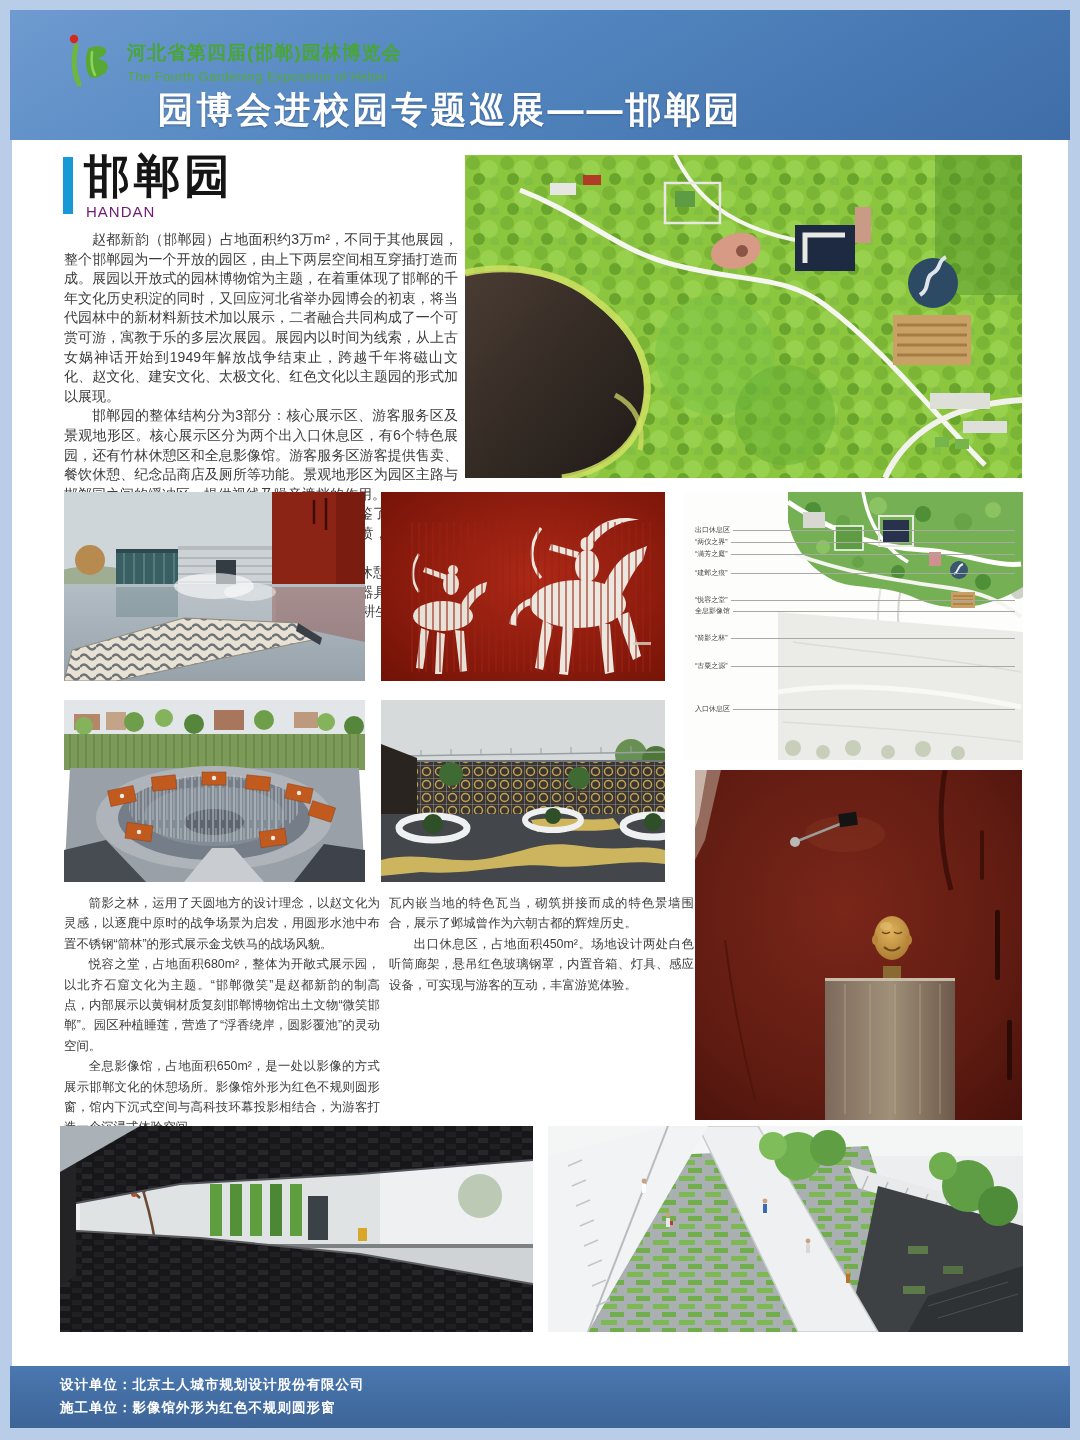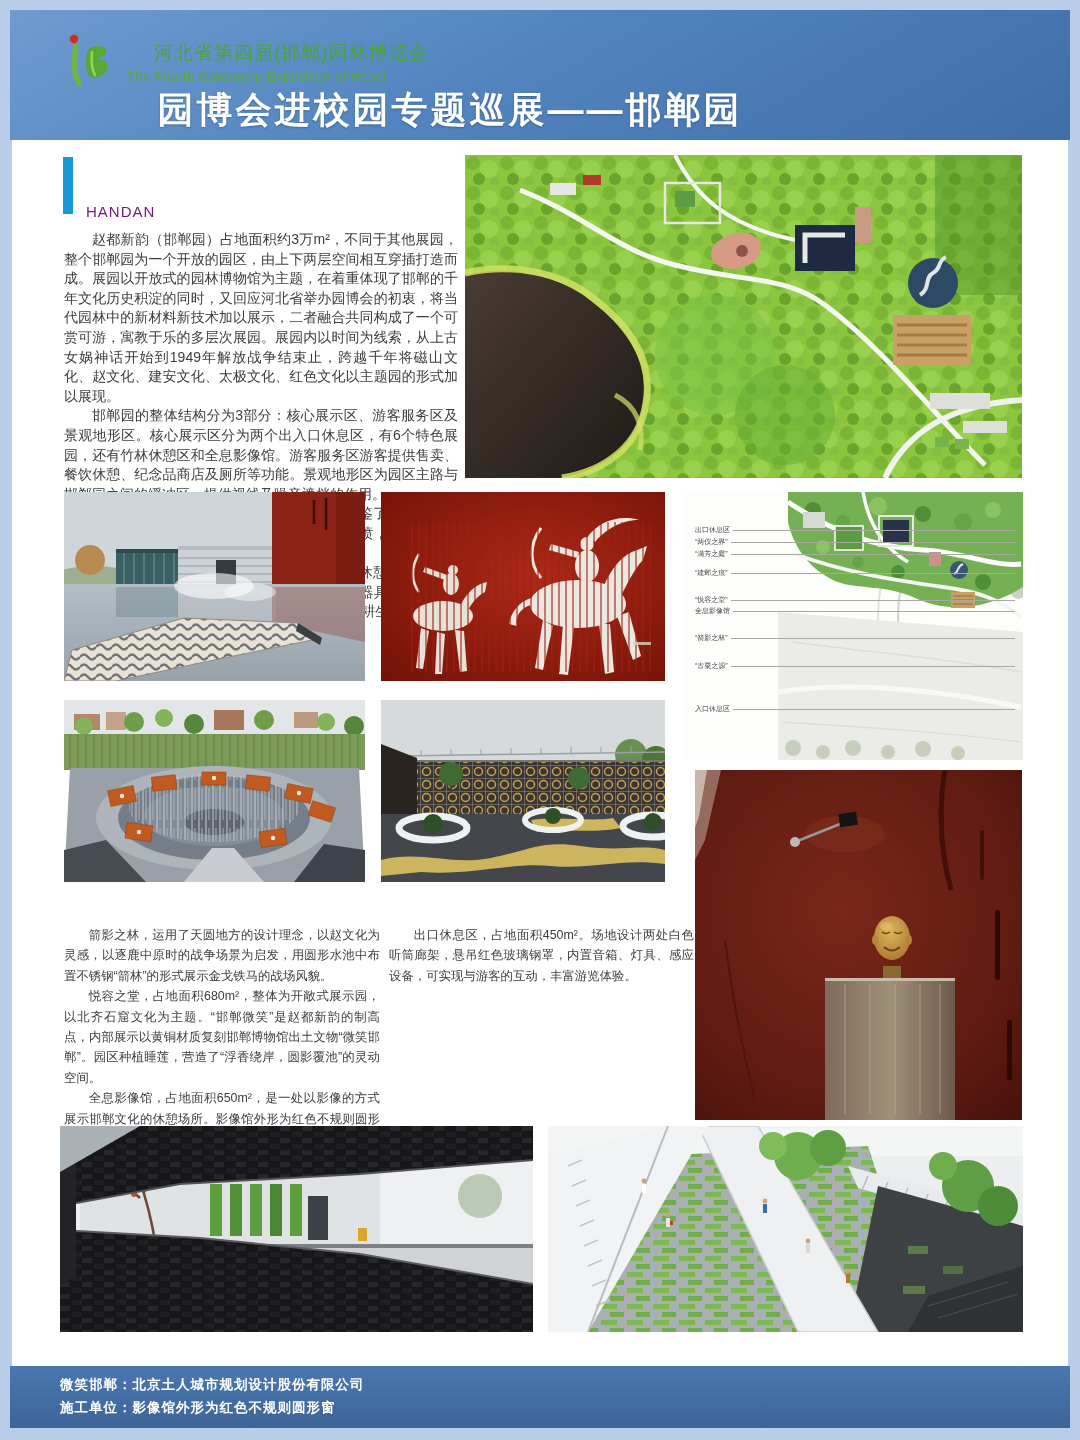--- a/index.html
+++ b/index.html
@@ -16,35 +16,35 @@
   }
   .white-area{position:absolute;left:12px;top:140px;width:1056px;height:1226px;background:#ffffff;}
   .footer-band{
     position:absolute;left:10px;top:1366px;width:1060px;height:62px;
     background:linear-gradient(180deg,#4a78b0 0%,#3d6497 100%);
   }
   
   .logo{position:absolute;left:55px;top:22px;display:flex;align-items:flex-start;}
   .logo-icon{width:52px;height:56px;}
   .logo-text{margin-left:10px;padding-top:8px;}
-  .logo-cn{font-size:19px;font-weight:normal;color:#4aa538;letter-spacing:1px;margin-left:27px;}
+  .logo-cn{font-size:19px;font-weight:bold;color:#4aa538;letter-spacing:1px;}
   .logo-en{font-size:13px;color:#57a83f;margin-top:3px;letter-spacing:.4px;}
   .banner-title{
     position:absolute;left:0;width:880px;top:76px;text-align:center;
     color:#ffffff;font-size:36px;font-weight:bold;letter-spacing:3px;
     text-shadow:0 1px 2px rgba(0,0,0,.25);
   }
   
   .title-bar{position:absolute;left:63px;top:157px;width:10px;height:57px;background:#1899d5;}
   .cn-title{position:absolute;left:84px;top:146px;font-size:46px;font-weight:bold;color:#151515;letter-spacing:4px;}
   .subtitle{position:absolute;left:86px;top:203px;font-size:15px;color:#701a75;letter-spacing:1px;}
   
   .intro{position:absolute;left:64px;top:230px;width:394px;font-size:14px;line-height:19.6px;color:#3c3c3c;text-align:justify;}
   .intro p{margin:0;text-indent:2em;}
-  .col{position:absolute;top:893px;font-size:12.4px;line-height:20.4px;color:#3c3c3c;text-align:justify;margin-top:32px;}
+  .col{position:absolute;top:893px;font-size:12.4px;line-height:20.4px;color:#3c3c3c;text-align:justify;}
   .col p{margin:0;text-indent:2em;}
   .col p.cont{text-indent:0;}
   .col-left{left:64px;width:316px;}
   .col-right{left:389px;width:305px;}
   
   .ph{position:absolute;}
   .ph svg{display:block;width:100%;height:100%;}
   .photo-aerial{left:465px;top:155px;width:557px;height:323px;}
   .photo-pavilion{left:64px;top:492px;width:301px;height:189px;}
   .photo-horsewall{left:381px;top:492px;width:284px;height:189px;}
@@ -82,20 +82,21 @@
         <div class="logo-cn">河北省第四届(邯郸)园林博览会</div>
         <div class="logo-en">The Fourth Gardening Exposition of Hebei</div>
       </div>
     </div>
     <div class="banner-title">园博会进校园专题巡展——邯郸园</div>
   </div>
 
   <div class="white-area"></div>
 
   <div class="title-bar"></div>
+  <div class="cn-title">邯郸园</div>
   <div class="subtitle">HANDAN</div>
 
   <div class="intro">
     <p>赵都新韵（邯郸园）占地面积约3万m²，不同于其他展园，整个邯郸园为一个开放的园区，由上下两层空间相互穿插打造而成。展园以开放式的园林博物馆为主题，在着重体现了邯郸的千年文化历史积淀的同时，又回应河北省举办园博会的初衷，将当代园林中的新材料新技术加以展示，二者融合共同构成了一个可赏可游，寓教于乐的多层次展园。展园内以时间为线索，从上古女娲神话开始到1949年解放战争结束止，跨越千年将磁山文化、赵文化、建安文化、太极文化、红色文化以主题园的形式加以展现。</p>
     <p>邯郸园的整体结构分为3部分：核心展示区、游客服务区及景观地形区。核心展示区分为两个出入口休息区，有6个特色展园，还有竹林休憩区和全息影像馆。游客服务区游客提供售卖、餐饮休憩、纪念品商店及厕所等功能。景观地形区为园区主路与邯郸园之间的缓冲区，提供视线及噪音遮挡的作用。</p>
     <p>入口休息区，占地面积475m²。空间布局借鉴了欲扬先抑的手法，墙面和地面散布各色景石，沿墙体布置雾喷，营造出远古时期，女娲五色石补天的意境。</p>
     <p>古粟之源，占地面积900m²，分为展览区和休憩区。展览区以磁山文化为主线，墙体内嵌新石器时期的农耕器具和破碎陶瓷片，地面呈条状种植粟米，展现了7000多年前农耕生活。</p>
   </div>
 
   <div class="ph photo-aerial">
@@ -394,20 +395,21 @@
     </svg>
   </div>
 
   <div class="col col-left">
     <p>箭影之林，运用了天圆地方的设计理念，以赵文化为灵感，以逐鹿中原时的战争场景为启发，用圆形水池中布置不锈钢“箭林”的形式展示金戈铁马的战场风貌。</p>
     <p>悦容之堂，占地面积680m²，整体为开敞式展示园，以北齐石窟文化为主题。“邯郸微笑”是赵都新韵的制高点，内部展示以黄铜材质复刻邯郸博物馆出土文物“微笑邯郸”。园区种植睡莲，营造了“浮香绕岸，圆影覆池”的灵动空间。</p>
     <p>全息影像馆，占地面积650m²，是一处以影像的方式展示邯郸文化的休憩场所。影像馆外形为红色不规则圆形窗，馆内下沉式空间与高科技环幕投影相结合，为游客打造一个沉浸式体验空间。</p>
     <p>建邺之痕，占地面积1120m²，是赵都新韵最大的展园。展园空间分为中心游览区和外围空间。中心游览区采取邺城古都的形制，由青砖、青</p>
   </div>
   <div class="col col-right">
+    <p class="cont">瓦内嵌当地的特色瓦当，砌筑拼接而成的特色景墙围合，展示了邺城曾作为六朝古都的辉煌历史。</p>
     <p>出口休息区，占地面积450m²。场地设计两处白色听筒廊架，悬吊红色玻璃钢罩，内置音箱、灯具、感应设备，可实现与游客的互动，丰富游览体验。</p>
   </div>
 
   <div class="ph photo-head">
     <svg viewBox="0 0 327 350" preserveAspectRatio="none">
       <defs>
         <radialGradient id="gwall" cx="45%" cy="40%" r="85%">
           <stop offset="0" stop-color="#7a2619"></stop>
             <stop offset=".6" stop-color="#611c12"></stop>
             <stop offset="1" stop-color="#44100a"></stop>
@@ -529,16 +531,16 @@
           <circle cx="260" cy="115" r="2.4" fill="#caa27e"></circle>
         <rect x="298" y="148" width="4" height="9" fill="#b8742f"></rect>
           <circle cx="300" cy="145" r="2.4" fill="#caa27e"></circle>
         <rect x="215" y="78" width="4" height="9" fill="#3a6ab0"></rect>
           <circle cx="217" cy="75" r="2.4" fill="#caa27e"></circle>
       </g>
     </svg>
   </div>
 
   <div class="footer-band"></div>
-  <div class="footer-line footer-line1">微笑邯郸：北京土人城市规划设计股份有限公司</div>
+  <div class="footer-line footer-line1">设计单位：北京土人城市规划设计股份有限公司</div>
   <div class="footer-line footer-line2">施工单位：影像馆外形为红色不规则圆形窗</div>
 
 </div>
 
 </body></html>

